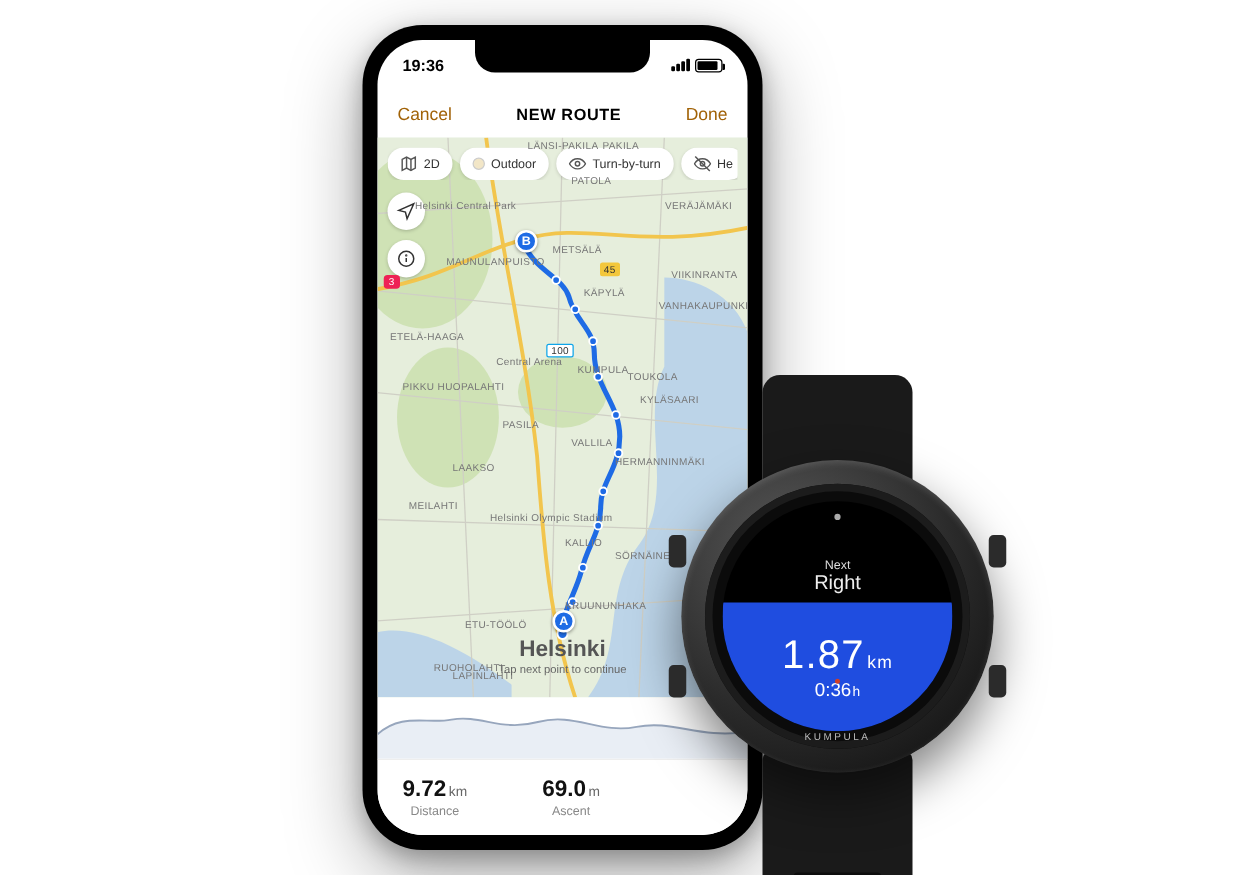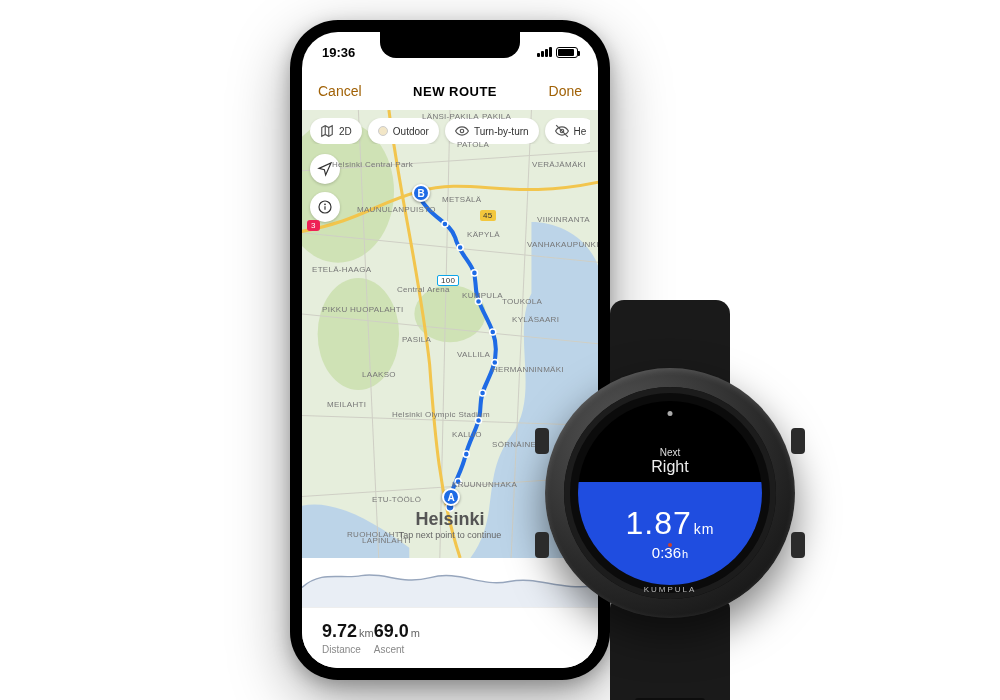--- a/index.html
+++ b/index.html
@@ -137,25 +137,25 @@
   
   .elev {
     height: 50px; background:#fff; position:relative;
     border-bottom: 1px solid #eee;
   }
   .elev svg { width:100%; height:100%; }
 
   
   .stats {
     height: 60px; background:#fff; display:flex; align-items:center;
-    padding: 0 20px; 
+    padding: 0 20px; gap: 60px;
   }
   .stat .val { font-size: 18px; font-weight:800; color:#111; }
   .stat .unit { font-size: 11px; font-weight:500; color:#666; margin-left:2px; }
-  .stat .lbl { font-size: 10px; color:#888; margin-top:2px; }
+  .stat .lbl { font-size: 10px; color:#888; margin-top:2px;text-align:center; }
 
   
   .watch-wrap {
     position:absolute; left: 520px; top: 340px; width: 300px; height: 360px;
   }
   .strap {
     position:absolute; left:50%; transform:translateX(-50%);
     width: 120px; background:#1a1a1a; border-radius: 14px;
   }
   .strap.top { top: -40px; height: 120px; border-radius: 14px 14px 8px 8px; }

